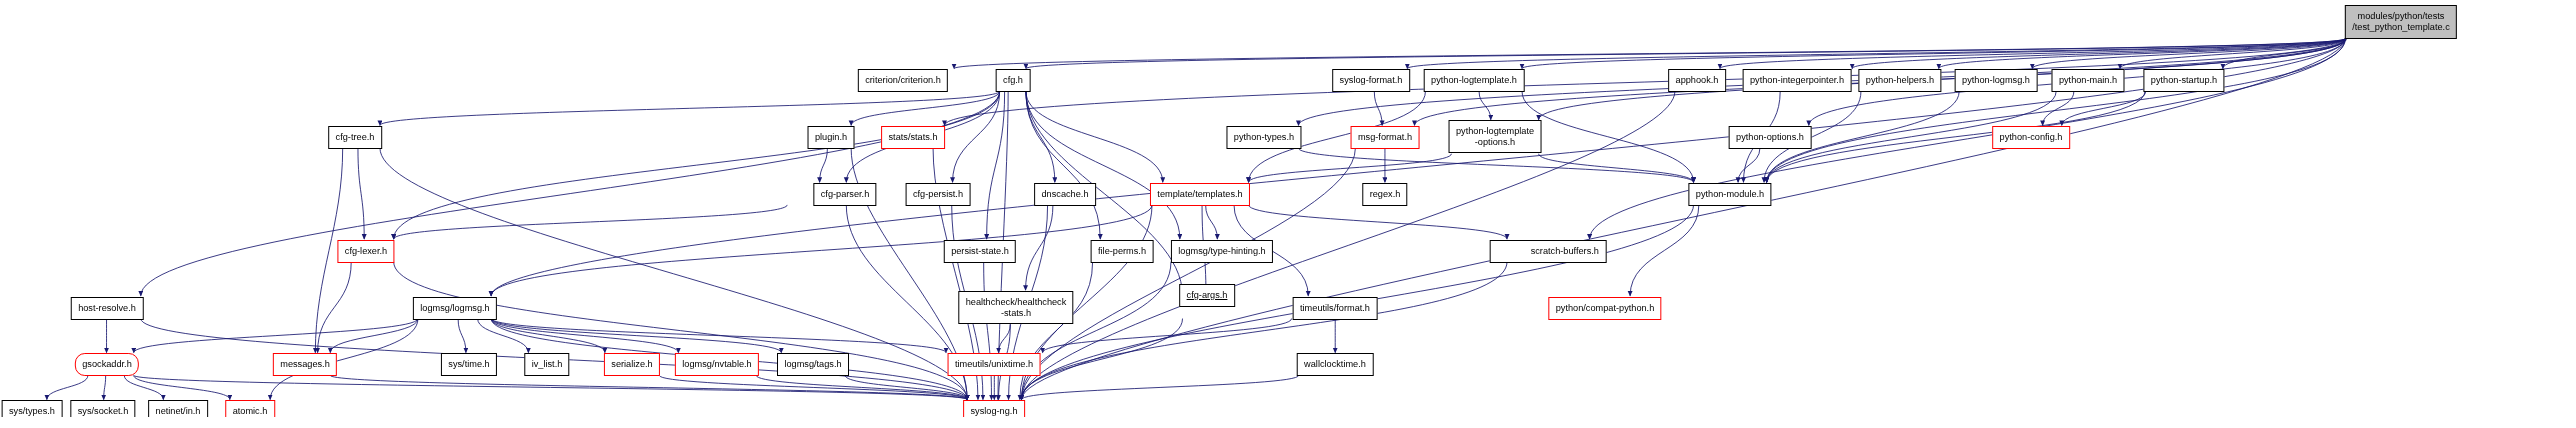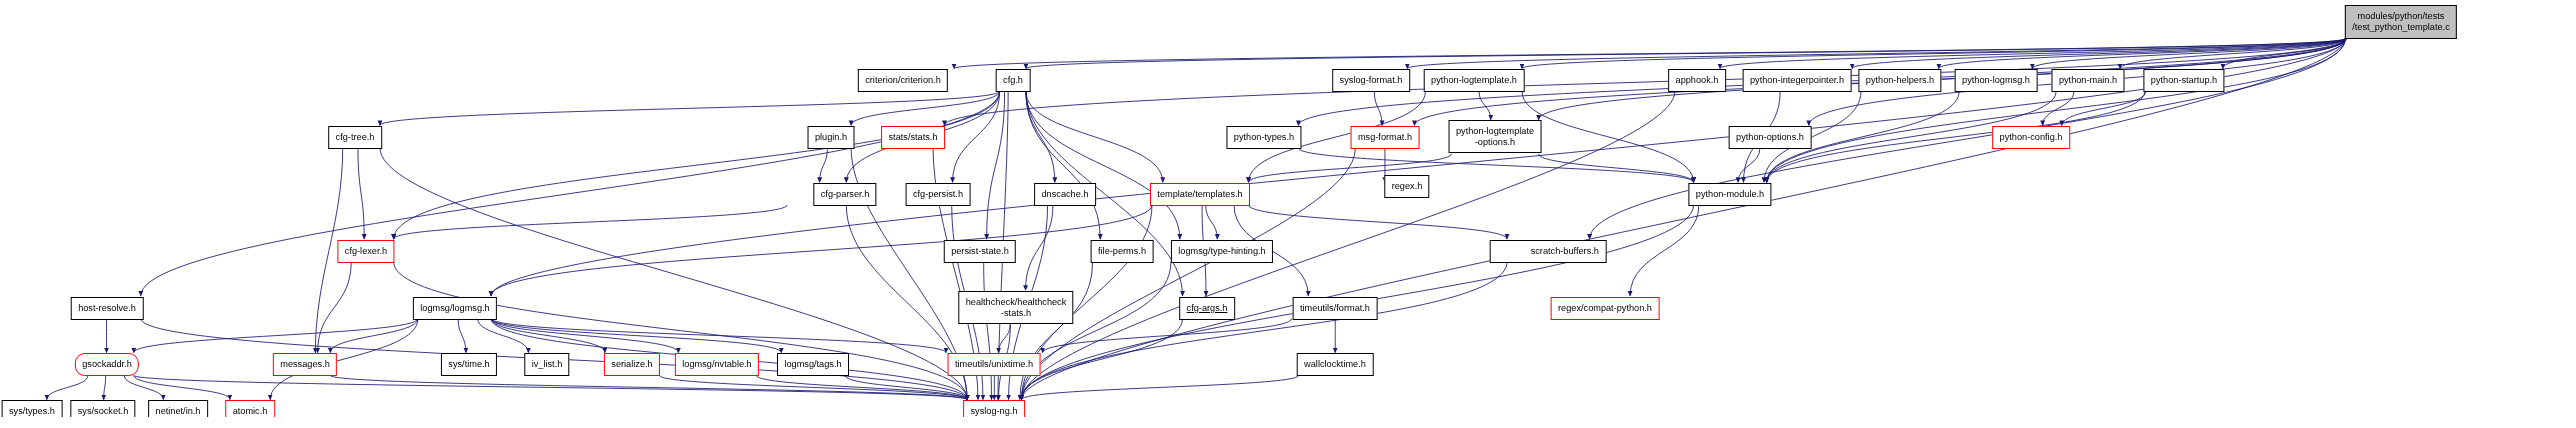--- a/index.html
+++ b/index.html
@@ -170,34 +170,34 @@
     <div class="node normal" style="left: 1264px; top: 126px;">python-types.h</div>
     <div class="node truncated" style="left: 1385px; top: 126px;">msg-format.h</div>
     <div class="node normal" style="left: 1495px; top: 120px;">python-logtemplate
 -options.h</div>
     <div class="node normal" style="left: 1770px; top: 126px;">python-options.h</div>
     <div class="node truncated" style="left: 2031px; top: 126px;">python-config.h</div>
     <div class="node normal" style="left: 817px; top: 183px; margin-left: 28px;">cfg-parser.h</div>
     <div class="node normal" style="left: 938px; top: 183px;">cfg-persist.h</div>
     <div class="node normal" style="left: 1065px; top: 183px;">dnscache.h</div>
     <div class="node truncated" style="left: 1200px; top: 183px;">template/templates.h</div>
-    <div class="node normal" style="left: 1385px; top: 175px; margin-left: 22px;">regex.h</div>
+    <div class="node normal" style="left: 1385px; top: 183px;">regex.h</div>
     <div class="node normal" style="left: 1730px; top: 183px;">python-module.h</div>
     <div class="node truncated" style="left: 366px; top: 240px;">cfg-lexer.h</div>
     <div class="node normal" style="left: 980px; top: 240px;">persist-state.h</div>
     <div class="node normal" style="left: 1122px; top: 240px;">file-perms.h</div>
     <div class="node normal" style="left: 1222px; top: 240px;">logmsg/type-hinting.h</div>
     <div class="node normal" style="left: 1548px; top: 240px; padding-left: 40px;">scratch-buffers.h</div>
     <div class="node normal" style="left: 107px; top: 297px;">host-resolve.h</div>
     <div class="node normal" style="left: 455px; top: 297px;">logmsg/logmsg.h</div>
     <div class="node normal" style="left: 1016px; top: 291px;">healthcheck/healthcheck
 -stats.h</div>
-    <div class="node normal" style="left: 1207px; top: 297px; text-decoration: underline;">cfg-args.h</div>
+    <div class="node normal" style="left: 1207px; top: 284px; text-decoration: underline;">cfg-args.h</div>
     <div class="node normal" style="left: 1335px; top: 297px;">timeutils/format.h</div>
-    <div class="node truncated" style="left: 1605px; top: 297px;">regex/compat-python.h</div>
+    <div class="node truncated" style="left: 1605px; top: 297px;">python/compat-python.h</div>
     <div class="node truncated" style="left: 107px; top: 353px; border-radius: 10px;">gsockaddr.h</div>
     <div class="node truncated" style="left: 305px; top: 353px;">messages.h</div>
     <div class="node normal" style="left: 469px; top: 353px;">sys/time.h</div>
     <div class="node normal" style="left: 547px; top: 353px;">iv_list.h</div>
     <div class="node truncated" style="left: 632px; top: 353px;">serialize.h</div>
     <div class="node truncated" style="left: 717px; top: 353px;">logmsg/nvtable.h</div>
     <div class="node normal" style="left: 813px; top: 353px;">logmsg/tags.h</div>
     <div class="node truncated" style="left: 994px; top: 353px;">timeutils/unixtime.h</div>
     <div class="node normal" style="left: 1335px; top: 353px;">wallclocktime.h</div>
     <div class="node normal" style="left: 32px; top: 400px;">sys/types.h</div>

